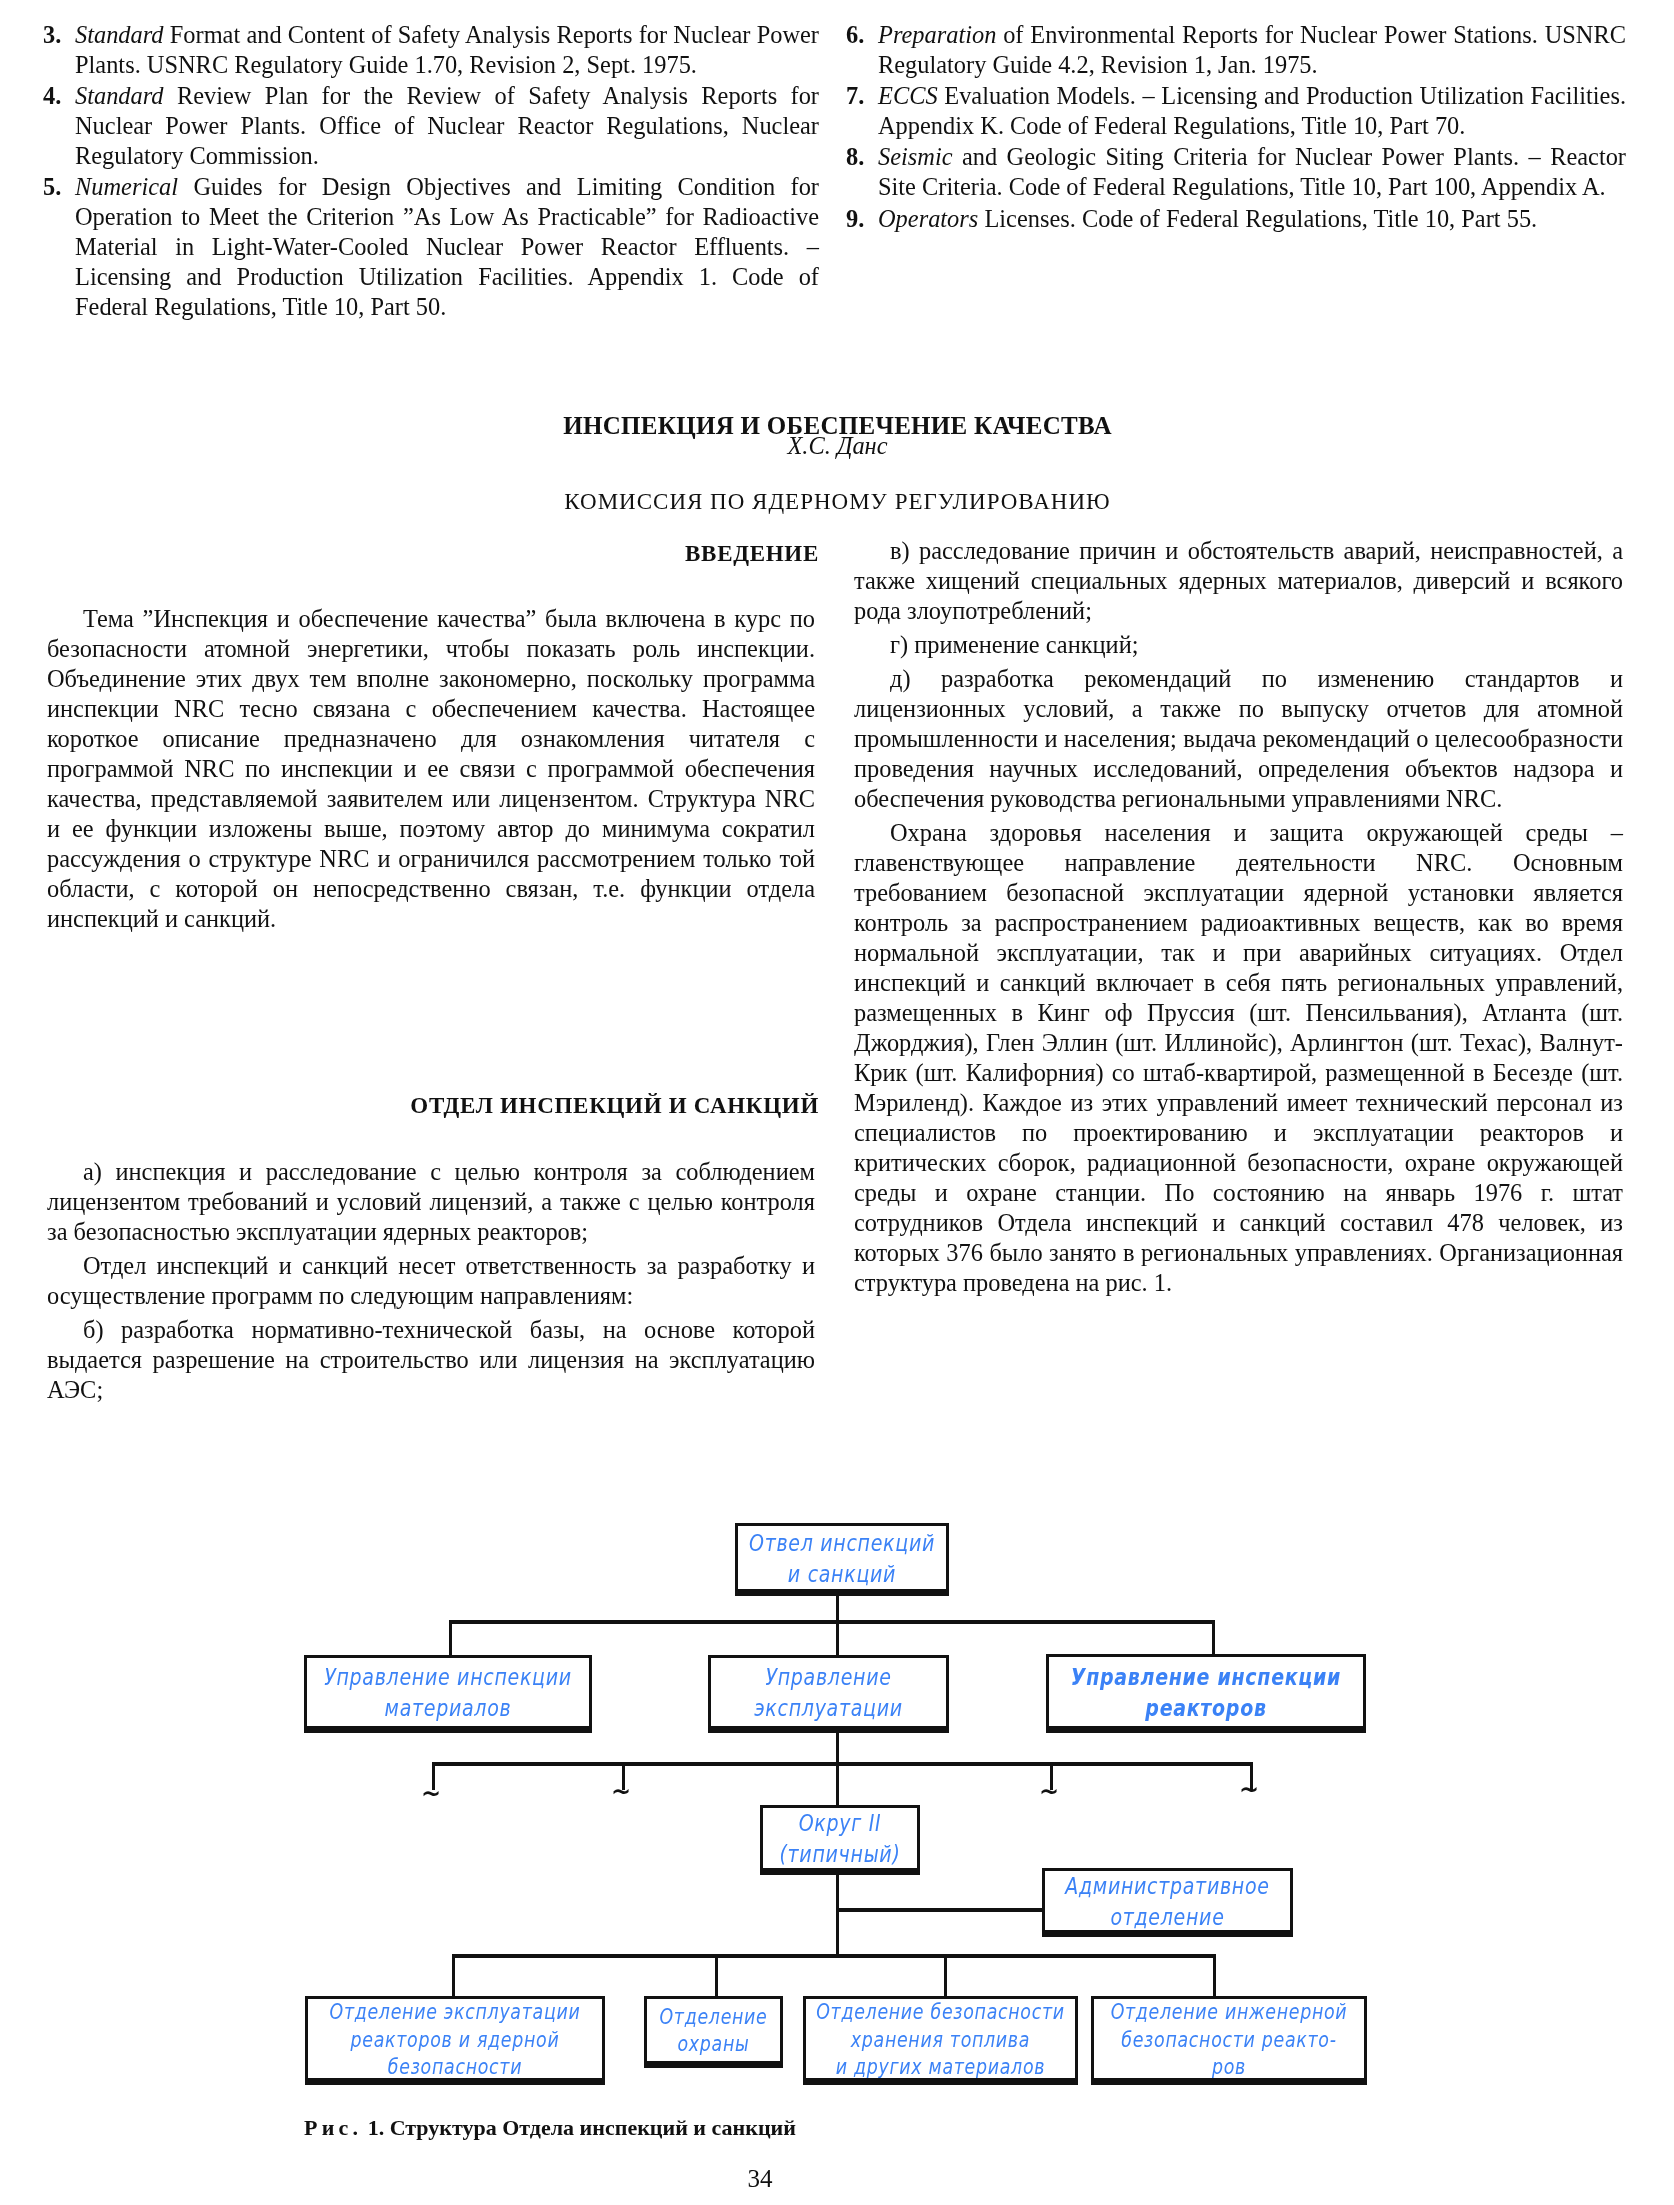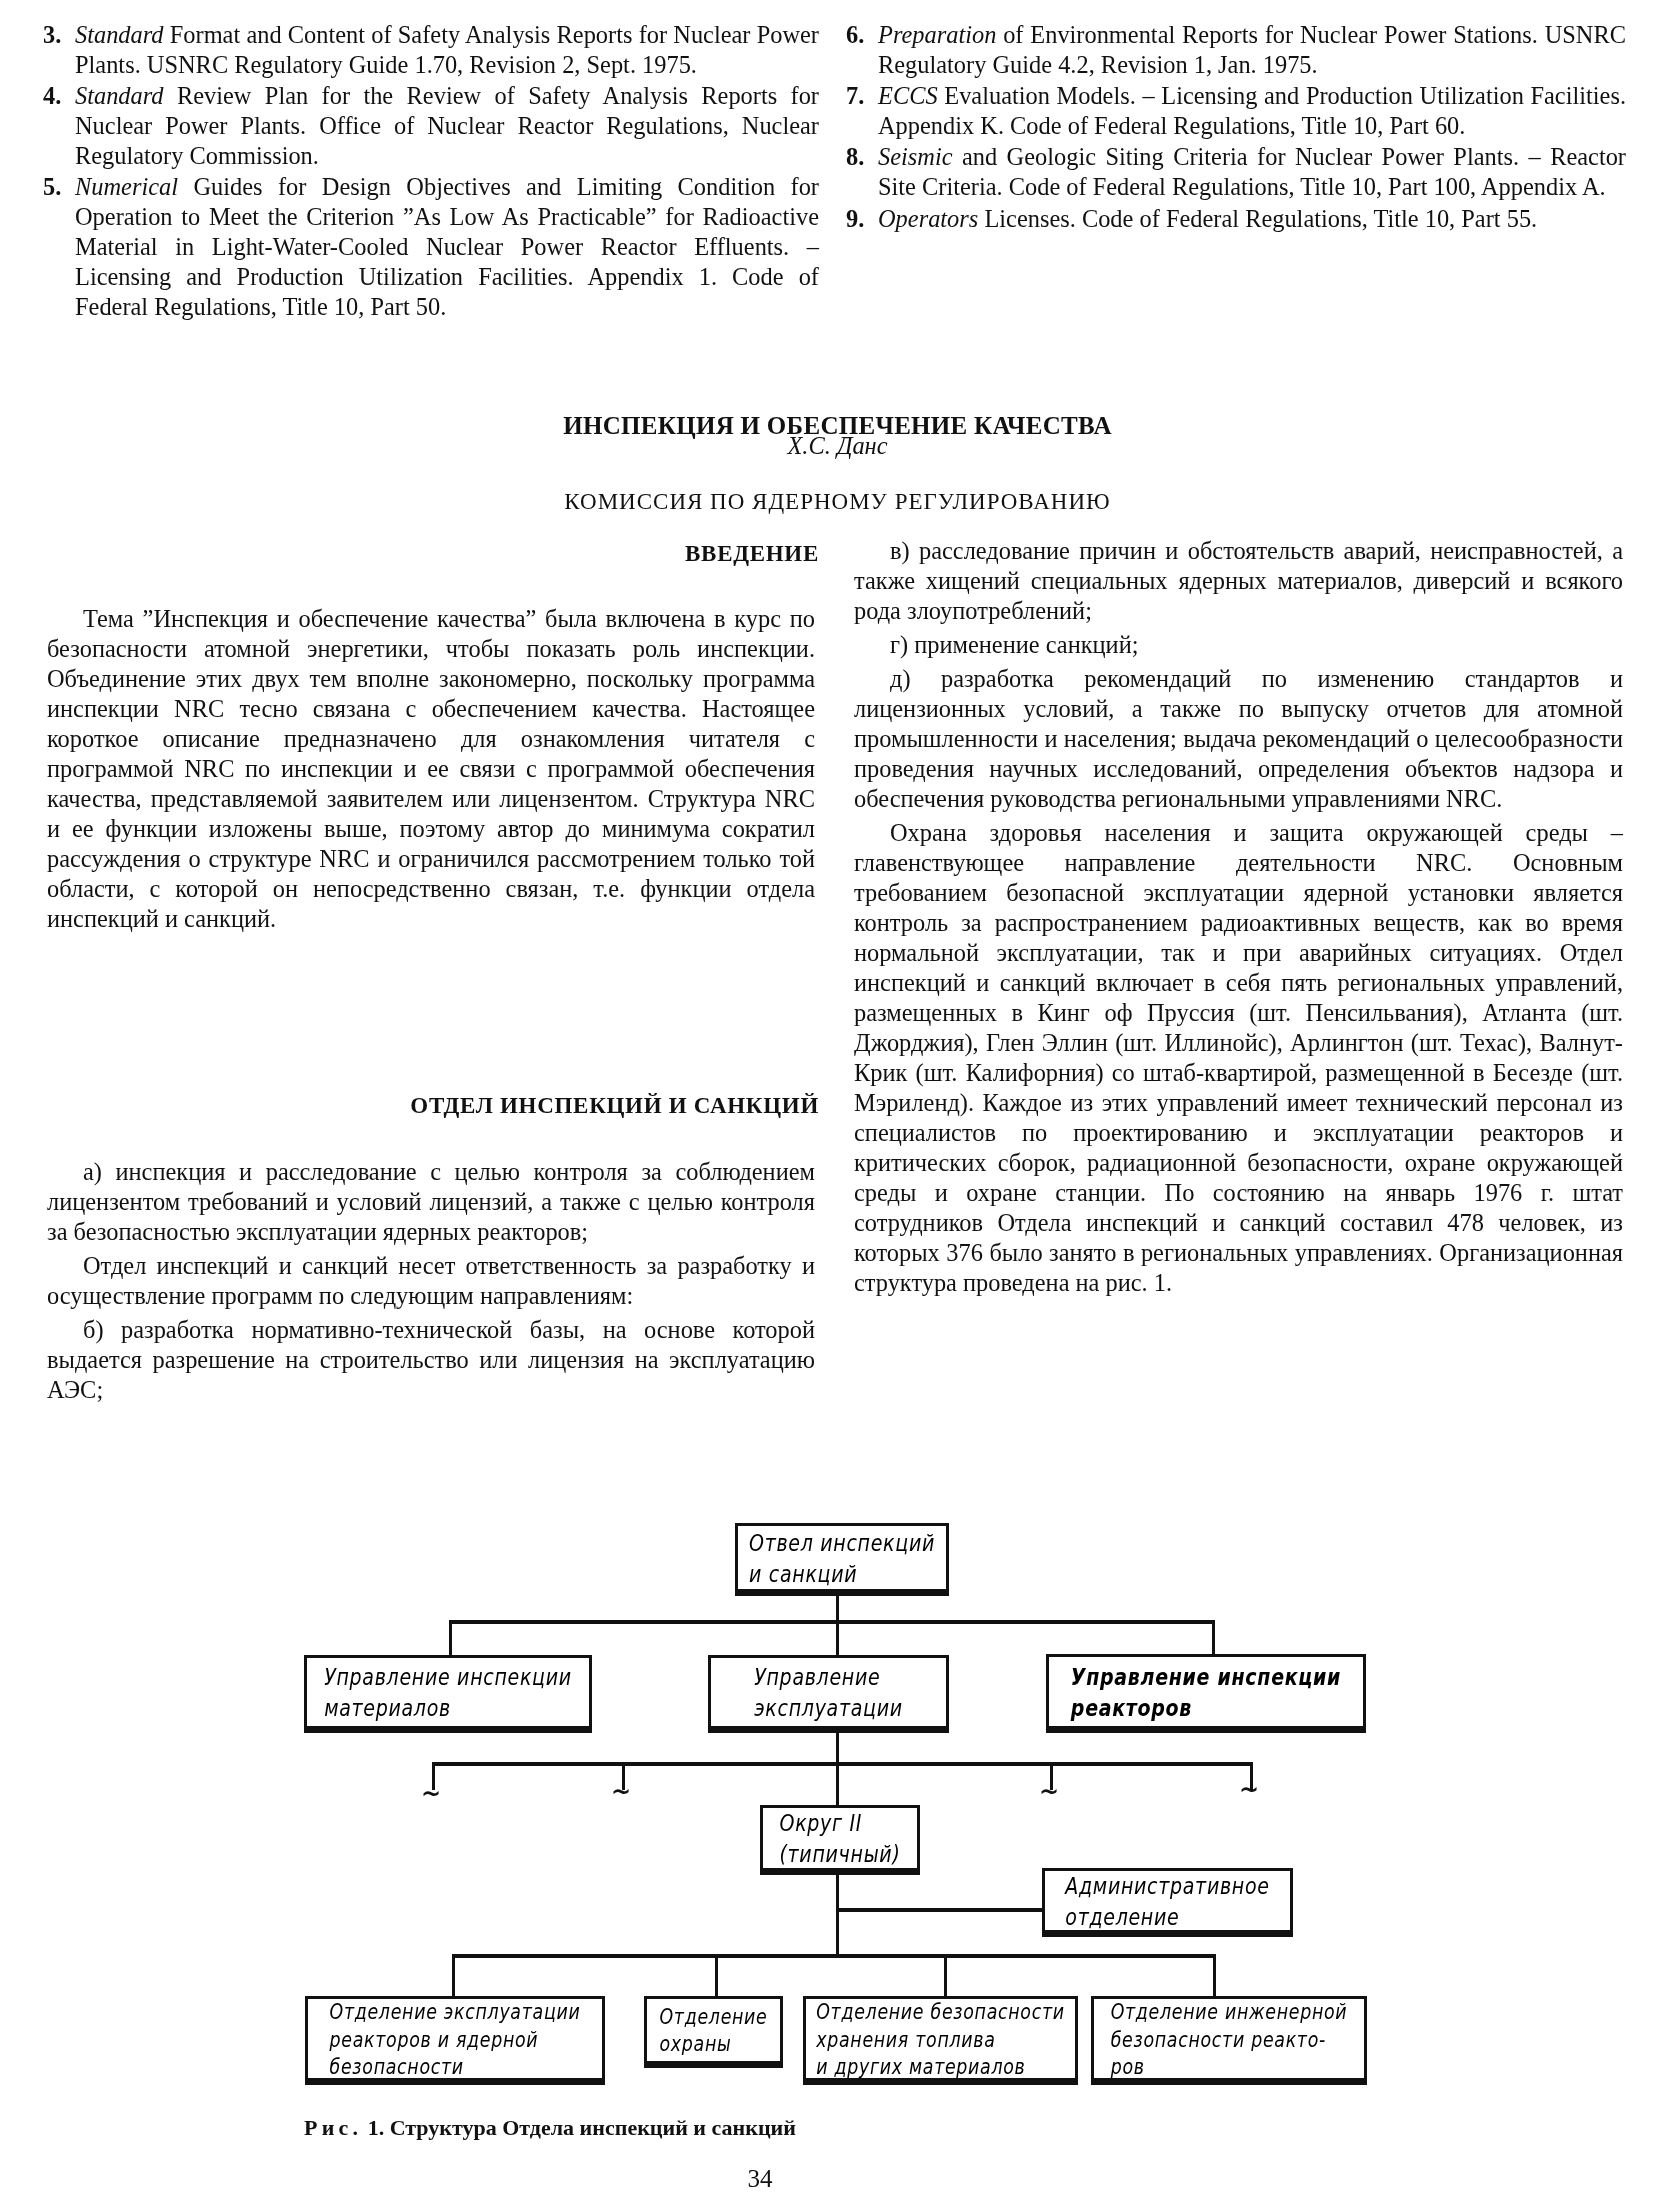--- a/index.html
+++ b/index.html
@@ -22,22 +22,22 @@
   
   .col { position: absolute; font-family: "Liberation Serif", serif; font-size: 24.4px; line-height: 30px; text-align: justify; }
   .col.left { left: 43px; width: 776px; }
   .col.right { left: 850px; width: 777px; }
   .col p { margin: 4px; text-indent: 36px; }
   .section-head { position: absolute; font-family: "Liberation Serif", serif; font-size: 23px; font-weight: bold; letter-spacing: 0.7px; text-align: right; }
 
   
   .diagram { position: absolute; left: 0; top: 0; width: 1675px; height: 2205px; pointer-events: none; }
   .box { position: absolute; box-sizing: border-box; border: 3.5px solid #111; border-bottom-width: 7px; background: #fff;
-         display: flex; align-items: center; justify-content: center; text-align: left;
-         font-family: "DejaVu Sans", sans-serif; font-style: italic; font-size: 19px; line-height: 25px; letter-spacing: 0.7px; color: #000000; pointer-events: auto; }
+         display: flex; align-items: center; justify-content: center; text-align: center;
+         font-family: "DejaVu Sans", sans-serif; font-style: italic; font-size: 19px; line-height: 25px; letter-spacing: 0.7px; color: #3b82f6; pointer-events: auto; }
   .box span { display: block; transform: scaleY(1.25); }
   .hline { position: absolute; background: #111; height: 3.5px; }
   .vline { position: absolute; background: #111; width: 2.8px; }
   .tilde { position: absolute; font-family: "DejaVu Sans", sans-serif; font-size: 24px; line-height: 14px; font-weight: bold; }
 
   .caption { position: absolute; left: 304px; top: 2115px; font-family: "Liberation Serif", serif; font-size: 22px; font-weight: bold; }
   .caption .spaced { letter-spacing: 4.2px; }
   .page-number { position: absolute; left: 0; width: 1520px; top: 2165px; text-align: center; font-family: "Liberation Serif", serif; font-size: 25px; }
 </style>
 </head>
@@ -58,21 +58,21 @@
   </div>
 </div>
 
 <div class="refs right">
   <div class="ref">
     <span class="num">6.</span>
     <span class="lead">Preparation</span><span> of Environmental Reports for Nuclear Power Stations. USNRC Regulatory Guide 4.2, Revision 1, Jan. 1975.</span>
   </div>
   <div class="ref">
     <span class="num">7.</span>
-    <span class="lead">ECCS</span><span> Evaluation Models. – Licensing and Production Utilization Facilities. Appendix K. Code of Federal Regulations, Title 10, Part 60.</span>
+    <span class="lead">ECCS</span><span> Evaluation Models. – Licensing and Production Utilization Facilities. Appendix K. Code of Federal Regulations, Title 10, Part 70.</span>
   </div>
   <div class="ref">
     <span class="num">8.</span>
     <span class="lead">Seismic</span><span> and Geologic Siting Criteria for Nuclear Power Plants. – Reactor Site Criteria. Code of Federal Regulations, Title 10, Part 100, Appendix A.</span>
   </div>
   <div class="ref">
     <span class="num">9.</span>
     <span class="lead">Operators</span><span> Licenses. Code of Federal Regulations, Title 10, Part 55.</span>
   </div>
 </div>

